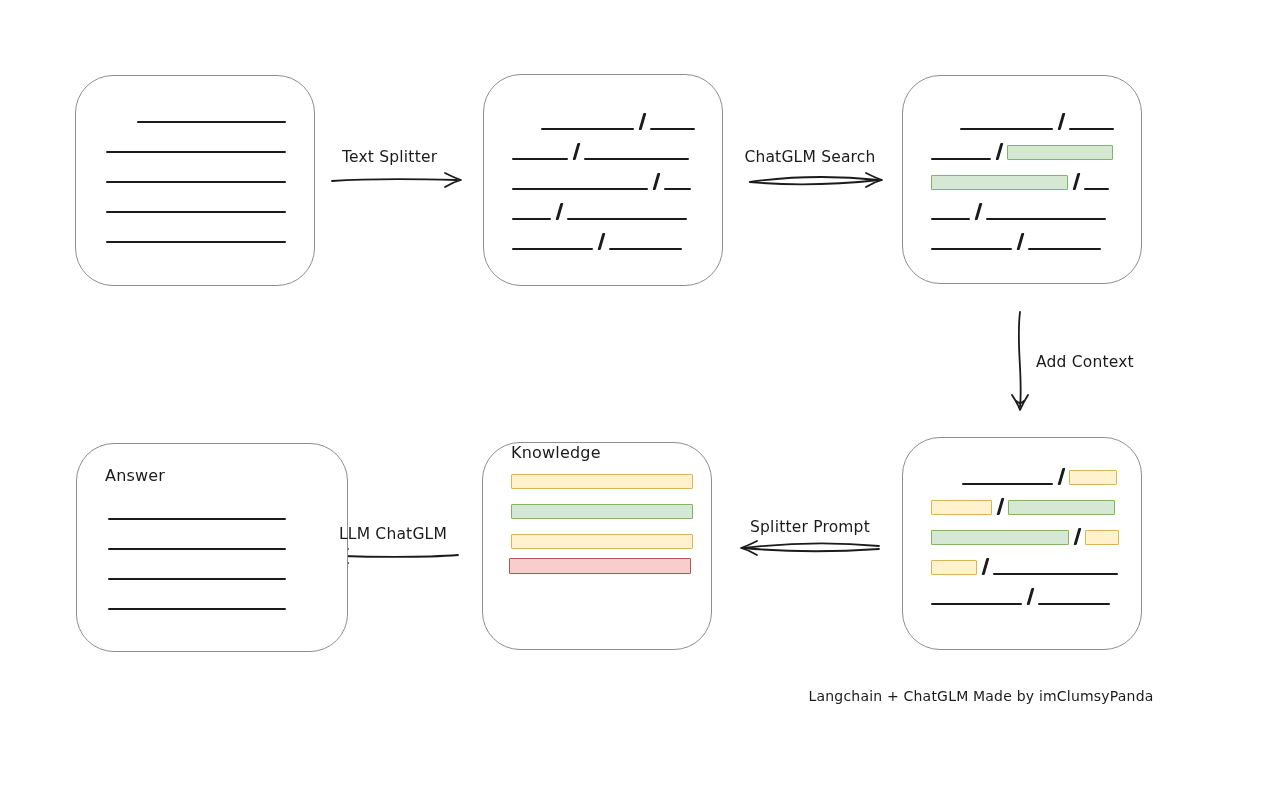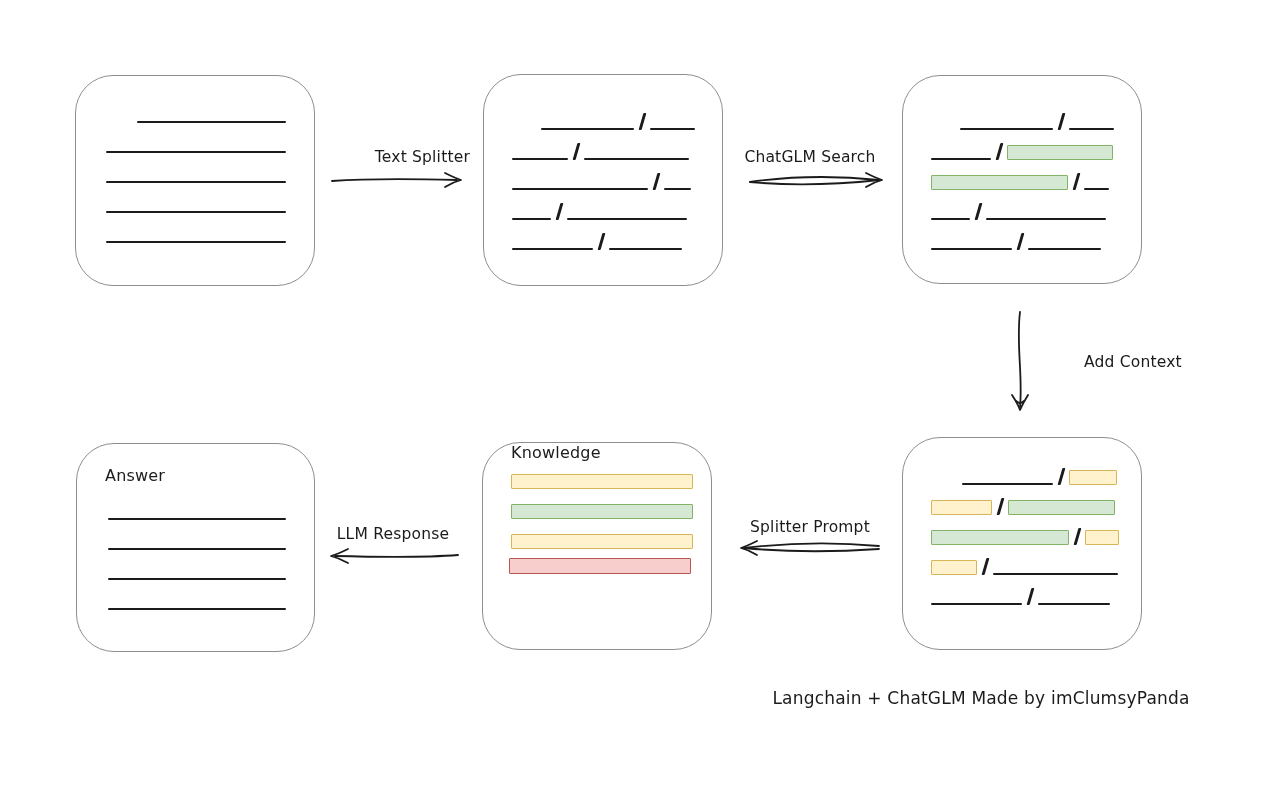--- a/index.html
+++ b/index.html
@@ -14,21 +14,21 @@
   .box {
     position:absolute; background:#fff;
     border:1.6px solid var(--box-border,#8e8e8e);
     border-radius:38px; box-sizing:border-box;
   }
   #box-document { left:75px;  top:75px;  width:240px; height:211px; }
   #box-split    { left:483px; top:74px;  width:240px; height:212px; }
   #box-vector   { left:902px; top:75px;  width:240px; height:209px; }
   #box-context  { left:902px; top:437px; width:240px; height:213px; }
   #box-prompt   { left:482px; top:442px; width:230px; height:208px; }
-  #box-answer   { left:76px;  top:443px; width:239px; height:209px; }
+  #box-answer   { left:76px;  top:443px; width:272px; height:209px; }
 
   .rows { box-sizing:border-box; }
   #box-document .rows { padding:23px 0 0 30px; }
   #box-split    .rows { padding:31px 0 0 28px; }
   #box-vector   .rows { padding:30px 0 0 28px; }
   #box-context  .rows { padding:23px 0 0 28px; }
   #box-answer   .rows { padding:0 0 0 31px; margin-top:10px; }
 
   .seg-row { display:flex; align-items:flex-end; height:30px; padding-bottom:6px; box-sizing:border-box; }
   .seg-gap  { height:1px; flex:0 0 auto; }
@@ -51,28 +51,28 @@
   .bar-yellow { background:var(--yellow-fill,#fff2cc); border:1.6px solid var(--yellow-stroke,#d6b656); }
   .bar-green  { background:var(--green-fill,#d5e8d4);  border:1.6px solid var(--green-stroke,#82b366); }
   .bar-red    { background:var(--red-fill,#f8cecc);    border:1.6px solid var(--red-stroke,#b85450); margin-left:26px; height:16px; }
   #bar-k1 { margin-top:11px; }
   #bar-k2 { margin-top:15px; }
   #bar-k3 { margin-top:15px; }
   #lbl-question { margin-top:9px; }
   #bar-q  { margin-top:9px; }
 
   .arrow-label { position:absolute; font-size:15.5px; white-space:nowrap; letter-spacing:.2px; }
-  #lbl-text-splitter   { left:330px;  top:148px; width:140px; text-align:right; }
+  #lbl-text-splitter   { left:342px;  top:148px; width:140px; text-align:left; }
   #lbl-vector-search   { left:740px;  top:148px; width:140px; text-align:center; }
-  #lbl-add-context     { left:1036px; top:353px;margin-left:48px; }
+  #lbl-add-context     { left:1036px; top:353px; }
   #lbl-generate-prompt { left:730px;  top:518px; width:160px; text-align:center; }
   #lbl-llm-response    { left:323px;  top:525px; width:140px; text-align:center; }
 
   .caption { position:absolute; left:741px; top:688px; width:480px; text-align:center;
-             font-size:17px; letter-spacing:.2px; }
+             font-size:14px; letter-spacing:.2px; }
 </style>
 </head>
 <body>
 
 <div class="canvas">
 
   <svg class="overlay" width="1262" height="792" viewBox="0 0 1262 792">
     <g>
       <path d="M332,181 C 375,178 420,179 457,180"></path>
       <path d="M445,173 Q 455,178 461,180 Q 453,182 445,187"></path>
@@ -235,16 +235,16 @@
         <div class="seg-row">
           <div class="seg-line" style="width: 178px;"></div>
         </div>
       </div>
   </div>
 
   <div class="arrow-label" id="lbl-text-splitter">Text Splitter</div>
   <div class="arrow-label" id="lbl-vector-search">ChatGLM Search</div>
   <div class="arrow-label" id="lbl-add-context">Add Context</div>
   <div class="arrow-label" id="lbl-generate-prompt">Splitter Prompt</div>
-  <div class="arrow-label" id="lbl-llm-response">LLM Response</div>
+  <div class="arrow-label" id="lbl-llm-response">LLM ChatGLM</div>
 
   <div class="caption">Langchain + ChatGLM Made by imClumsyPanda</div>
 </div>
 
 </body></html>

